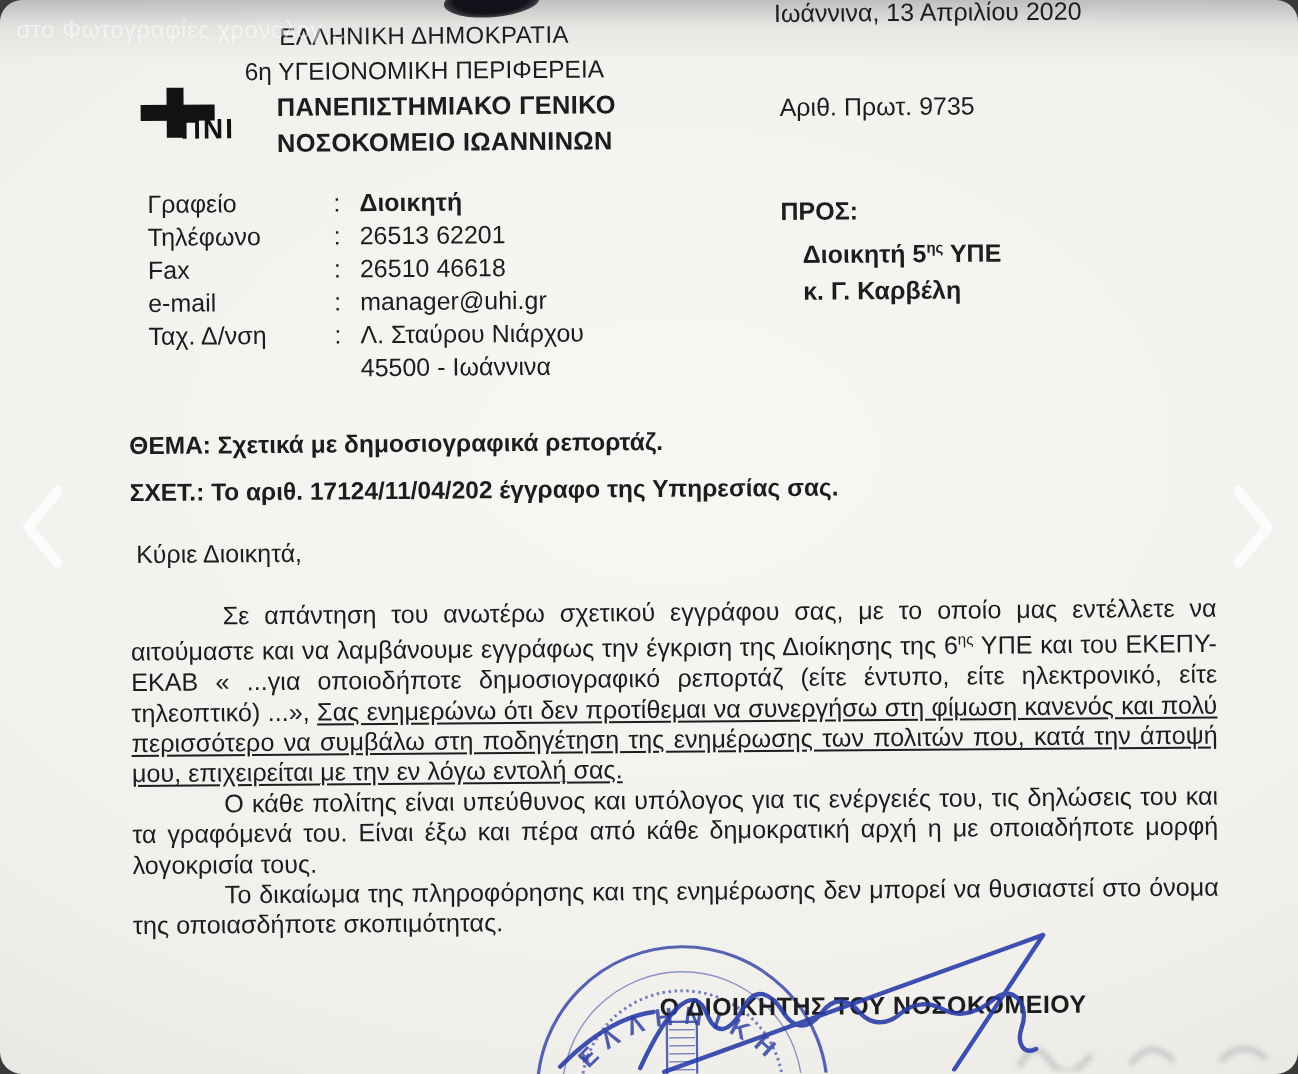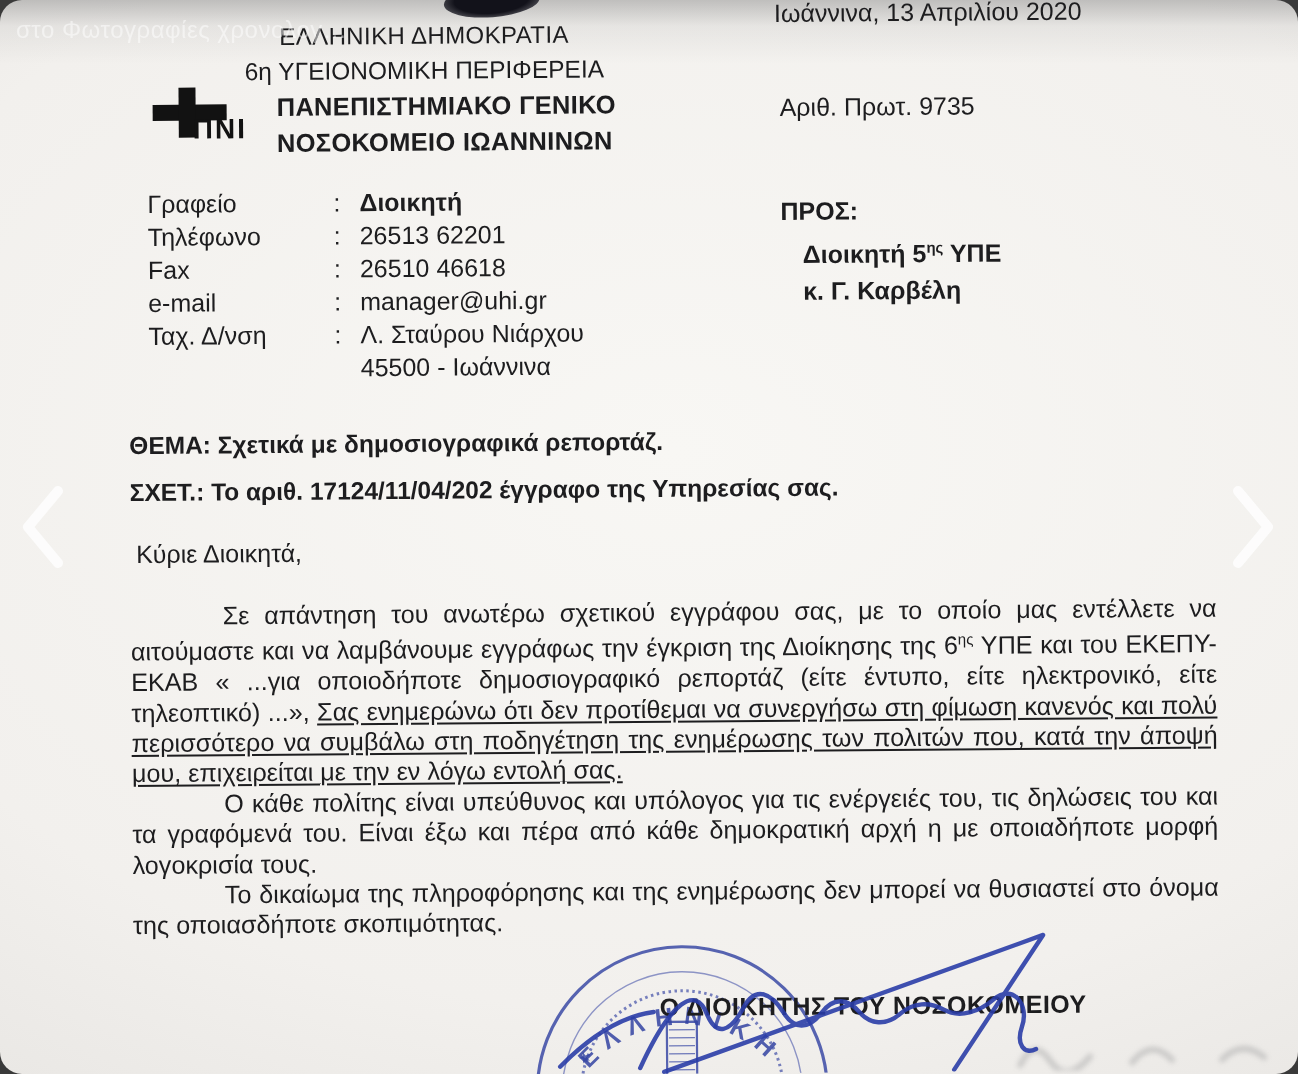--- a/index.html
+++ b/index.html
@@ -23,21 +23,21 @@
 
   
   .blob { position:absolute; left:448px; top:-16px; width:96px; height:32px; border-radius:50%;
           transform:rotate(-4deg);
           background:radial-gradient(ellipse at 50% 45%, #12121a 55%, rgba(18,18,28,.75) 72%, rgba(18,18,28,0) 80%); }
   .letterhead { position:absolute; left:228px; top:20px; width:400px; text-align:center; }
   .lh1 { font-size:24px; letter-spacing:.4px; }
   .lh2 { font-size:24.5px; margin-top:7px; }
   .lh-bold { font-size:25.5px; font-weight:bold; margin-top:7px; letter-spacing:.3px;
              text-align:left; padding-left:52px; white-space:nowrap; }
-  .logo { position:absolute; left:156px; top:84px; width:110px; height:72px; }
+  .logo { position:absolute; left:144px; top:84px; width:110px; height:72px; }
   .logo .bar-h { position:absolute; left:0; top:17px; width:74px; height:16px; background:#121212; }
   .logo .bar-v { position:absolute; left:26px; top:0; width:17px; height:50px; background:#121212; }
   .logo .txt { position:absolute; left:40px; top:26px; font-weight:bold; font-size:28px;
                letter-spacing:2px; color:#121212; }
 
   .date     { position:absolute; left:778px; top:0px;  font-size:25px; }
   .protocol { position:absolute; left:783px; top:94px; font-size:25px; }
 
   
   .contact { position:absolute; left:150px; top:184px; font-size:25px; line-height:33px; }

